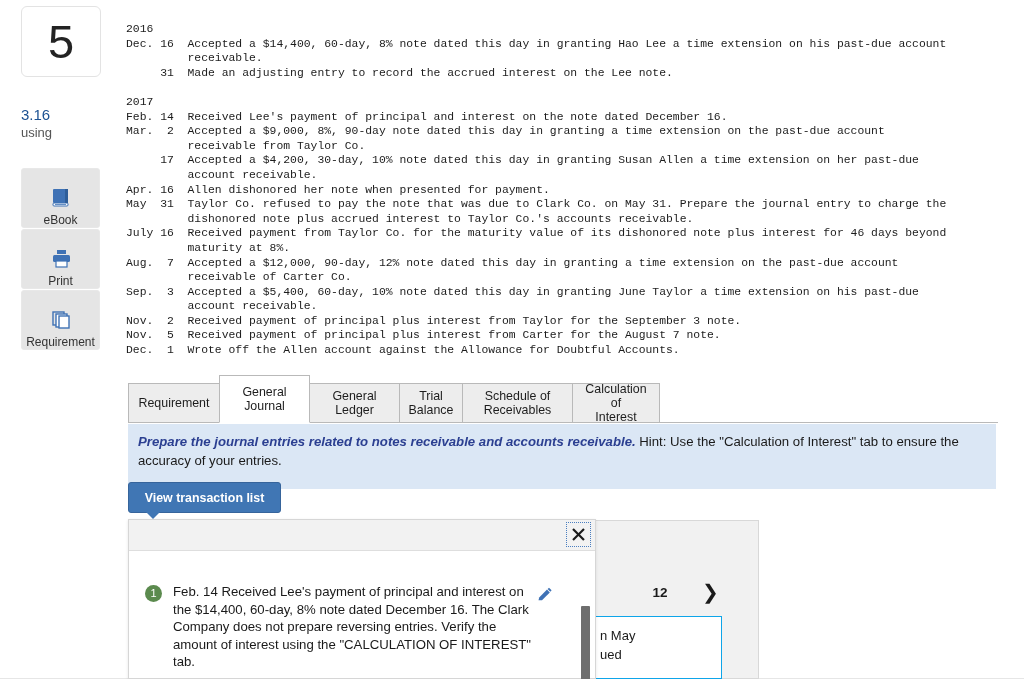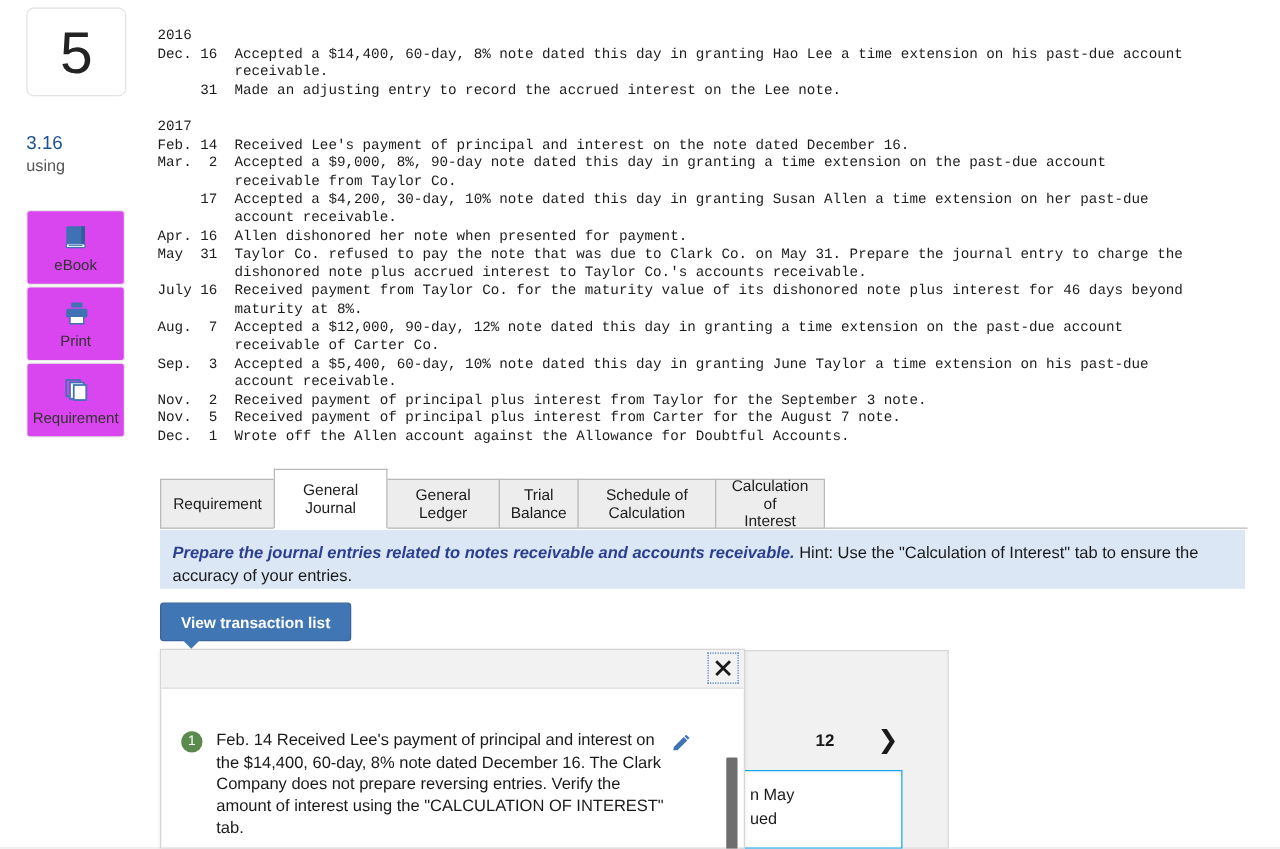--- a/index.html
+++ b/index.html
@@ -71,27 +71,27 @@
 
   .tool-stack {
     position: absolute;
     left: 21px;
     top: 168px;
     width: 79px;
   }
   .tool-btn {
     width: 79px;
     height: 60px;
-    background: #d946ef;
+    background: #e5e5e5;
     border: 1px solid #e8e8e8;
     box-sizing: border-box;
     display: flex;
     flex-direction: column;
     align-items: center;
-    justify-content: center;
+    justify-content: flex-end;
     cursor: pointer;
     border-radius: 3px;
     margin-bottom: 1px;
   }
   .tool-btn .ticon {
     height: 24px;
     display: flex;
     align-items: center;
     justify-content: center;
   }
@@ -164,21 +164,21 @@
 
   
   .banner {
     position: absolute;
     left: 128px;
     top: 424px;
     width: 868px;
     min-height: 46px;
     background: #dbe7f5;
     box-sizing: border-box;
-    padding: 8px 10px 1px 10px;
+    padding: 8px 10px 19px 10px;
     font-size: 13.2px;
     line-height: 19px;
     color: #1a1a1a;
   }
   .banner b {
     color: #2b3f91;
     font-style: italic;
     font-weight: bold;
   }
 
@@ -441,21 +441,21 @@
             <div>General</div>
             <div>Ledger</div>
           </div>
         </div>
         <div class="tab" style="width: 64px;">
           <span>Trial Balance</span>
         </div>
         <div class="tab" style="width: 111px;">
           <div>
             <div>Schedule of</div>
-            <div>Calculation</div>
+            <div>Receivables</div>
           </div>
         </div>
         <div class="tab" style="width: 88px;">
           <div>
             <div>Calculation of</div>
             <div>Interest</div>
           </div>
         </div>
       </div>
     <div class="tab-underline"></div>

